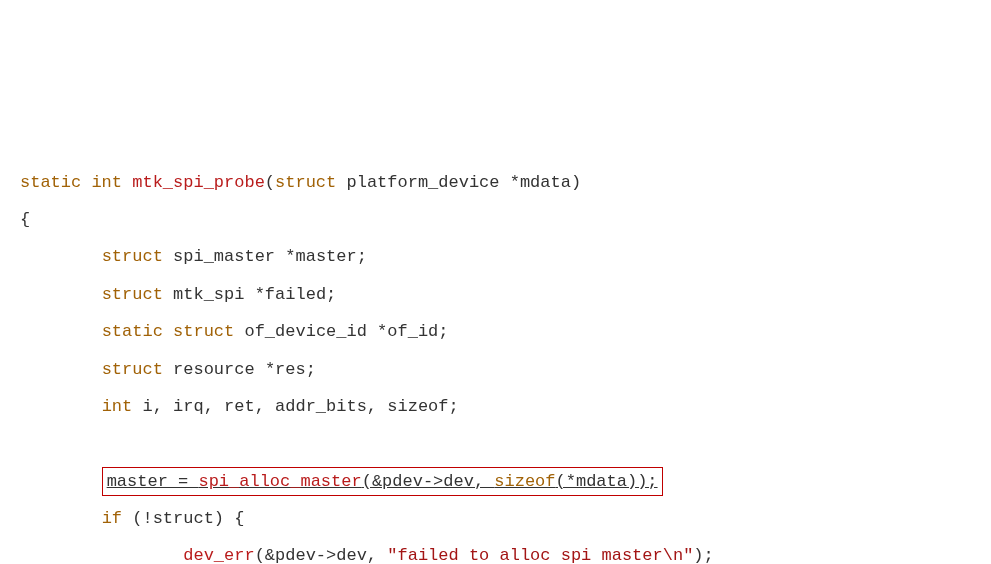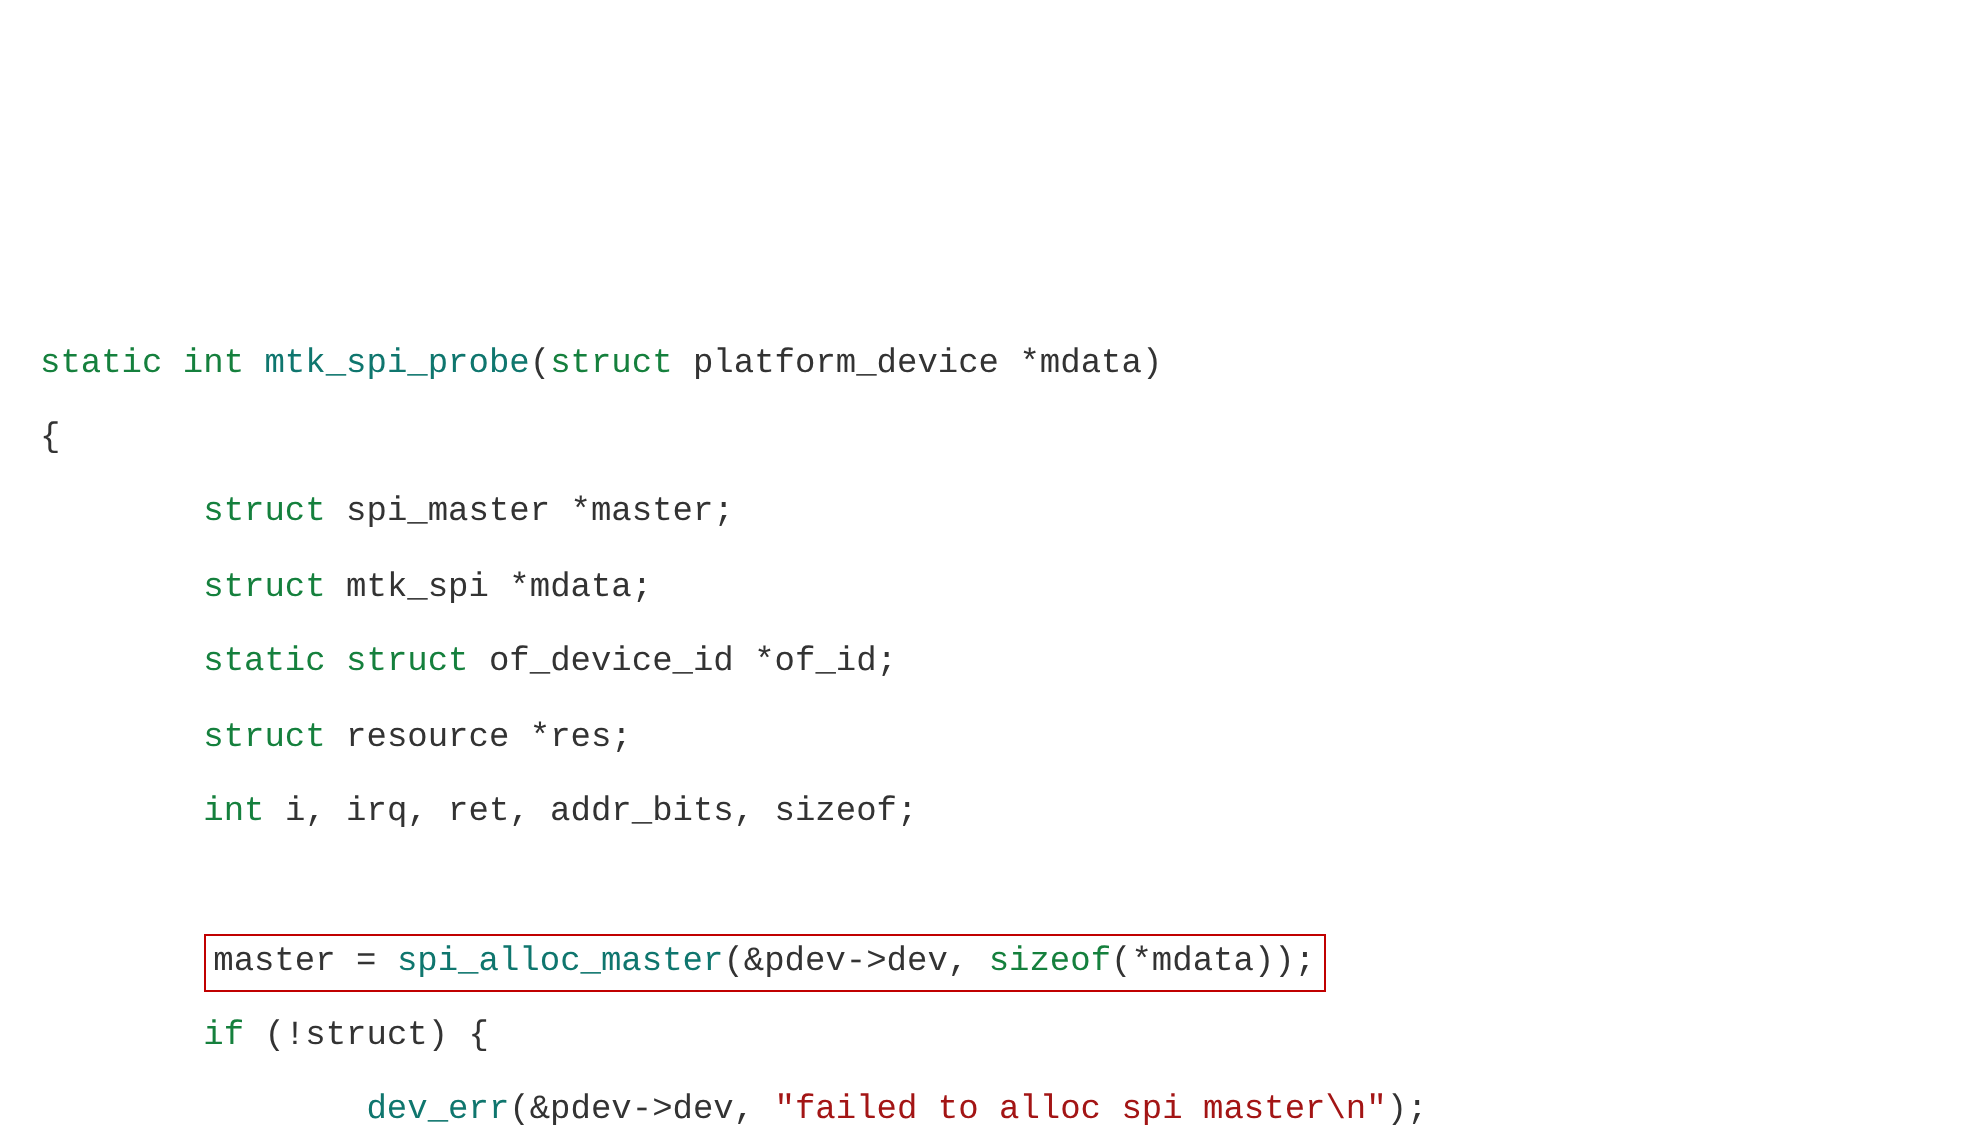--- a/index.html
+++ b/index.html
@@ -7,40 +7,41 @@
     padding: 14px 20px;
     background: #fff;
     font-family: Consolas, "Courier New", monospace;
     font-size: 17px;
     line-height: 2.2;
     color: #333;
     white-space: pre;
     width: 991px;
     box-sizing: border-box;
   }
-  .kw   { color: #15803d; }
-  .fn   { color: #0f766e; }
+  .kw   { color: #a16207; }
+  .fn   { color: #b91c1c; }
   .strg { color: #a31515; }
   .id   { color: #333; }
   .hl-box {
     display: inline-block;
     border: 1px solid #c00000;
     padding: 0 4px;
     line-height: 1.6;
+    text-decoration: underline;
   }
 </style>
 </head>
 <body>
 
 
 
 <div><span><span class="kw">static</span> <span class="kw">int</span> <span class="fn">mtk_spi_probe</span><span>(</span><span class="kw">struct</span> <span class="id">platform_device</span> <span class="id">*mdata</span><span>)</span></span>
 <span>{</span>
 <span>        <span class="kw">struct</span> <span class="id">spi_master</span> <span class="id">*master;</span></span>
-<span>        <span class="kw">struct</span> <span class="id">mtk_spi</span> <span class="id">*mdata;</span></span>
+<span>        <span class="kw">struct</span> <span class="id">mtk_spi</span> <span class="id">*failed;</span></span>
 <span>        <span class="kw">static</span> <span class="kw">struct</span> <span class="id">of_device_id</span> <span class="id">*of_id;</span></span>
 <span>        <span class="kw">struct</span> <span class="id">resource</span> <span class="id">*res;</span></span>
 <span>        <span class="kw">int</span> <span class="id">i, irq, ret, addr_bits, sizeof;</span></span>
 
 <span>        <span class="hl-box"><span class="id">master = </span><span class="fn">spi_alloc_master</span><span class="id">(&amp;pdev-&gt;dev, </span><span class="kw">sizeof</span><span class="id">(*mdata));</span></span></span>
 <span>        <span class="kw">if</span> <span class="id">(!struct) {</span></span>
 <span>                <span class="fn">dev_err</span><span class="id">(&amp;pdev-&gt;dev, </span><span class="strg">"failed to alloc spi master\n"</span><span class="id">);</span></span>
 
 </div>
 

